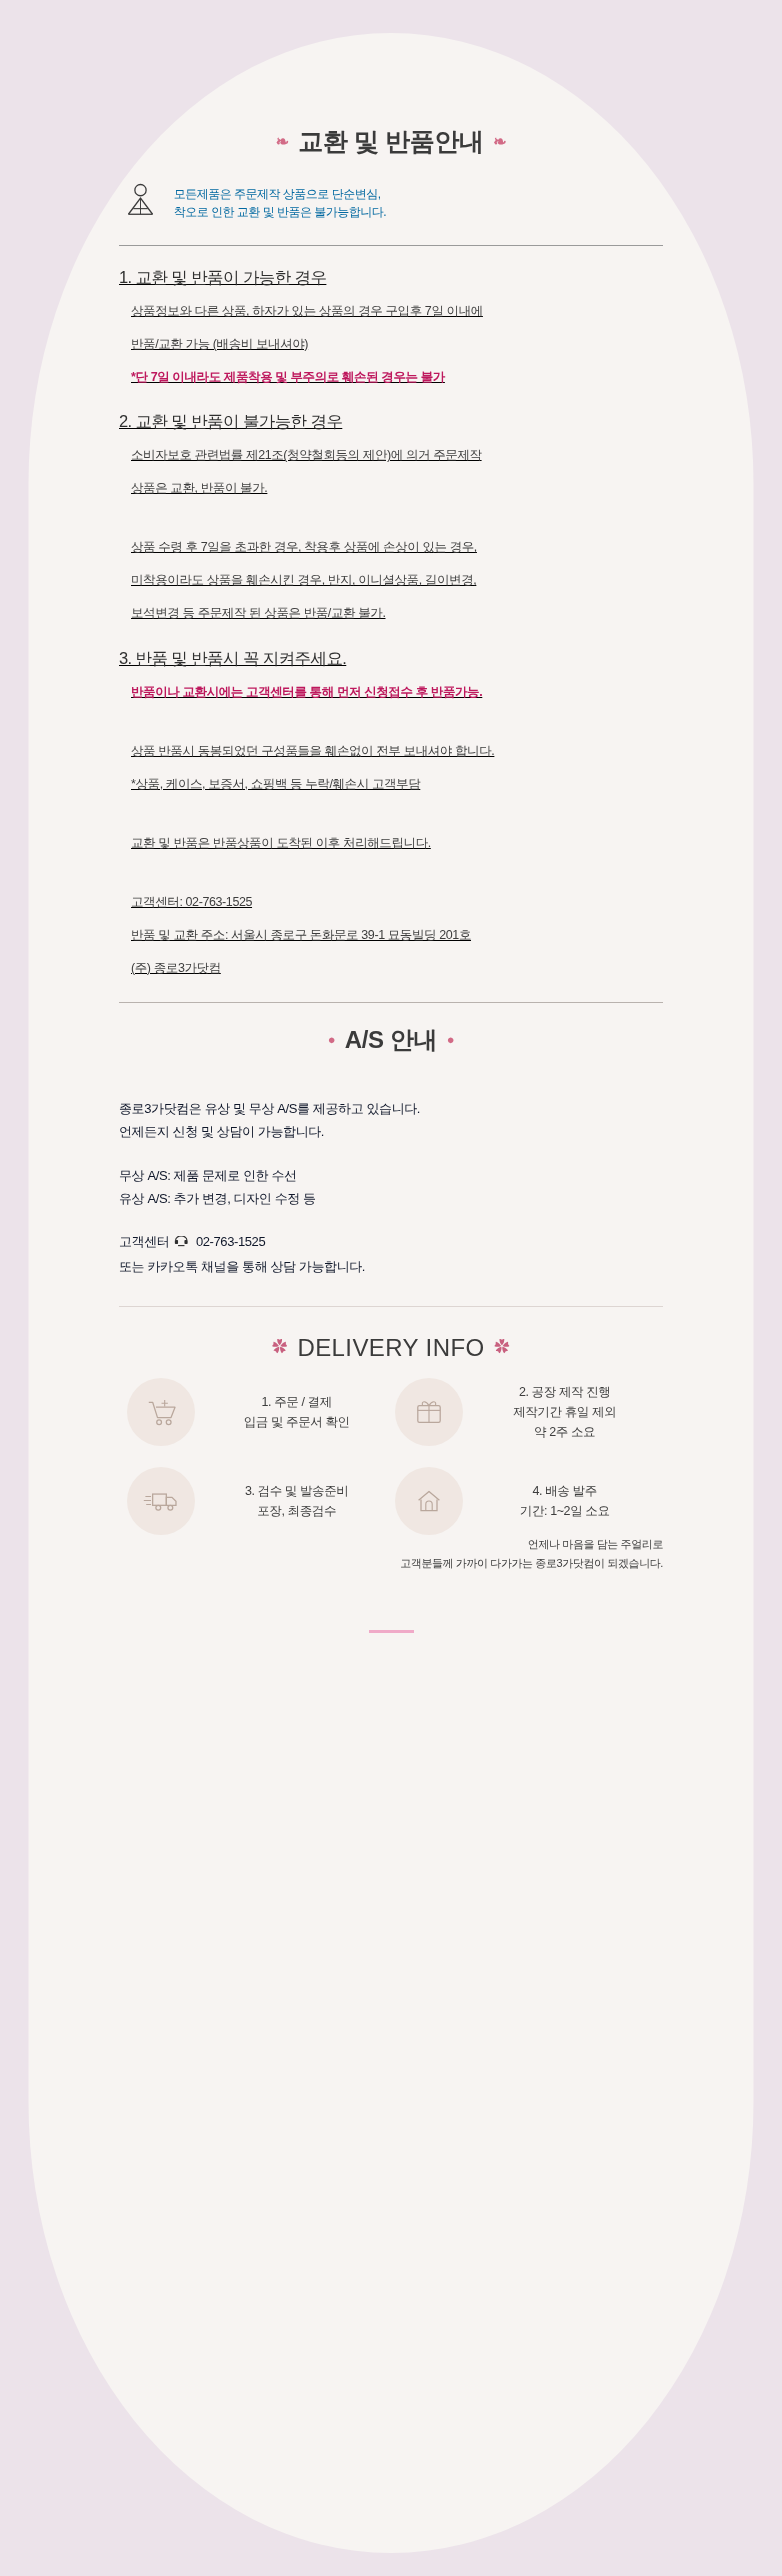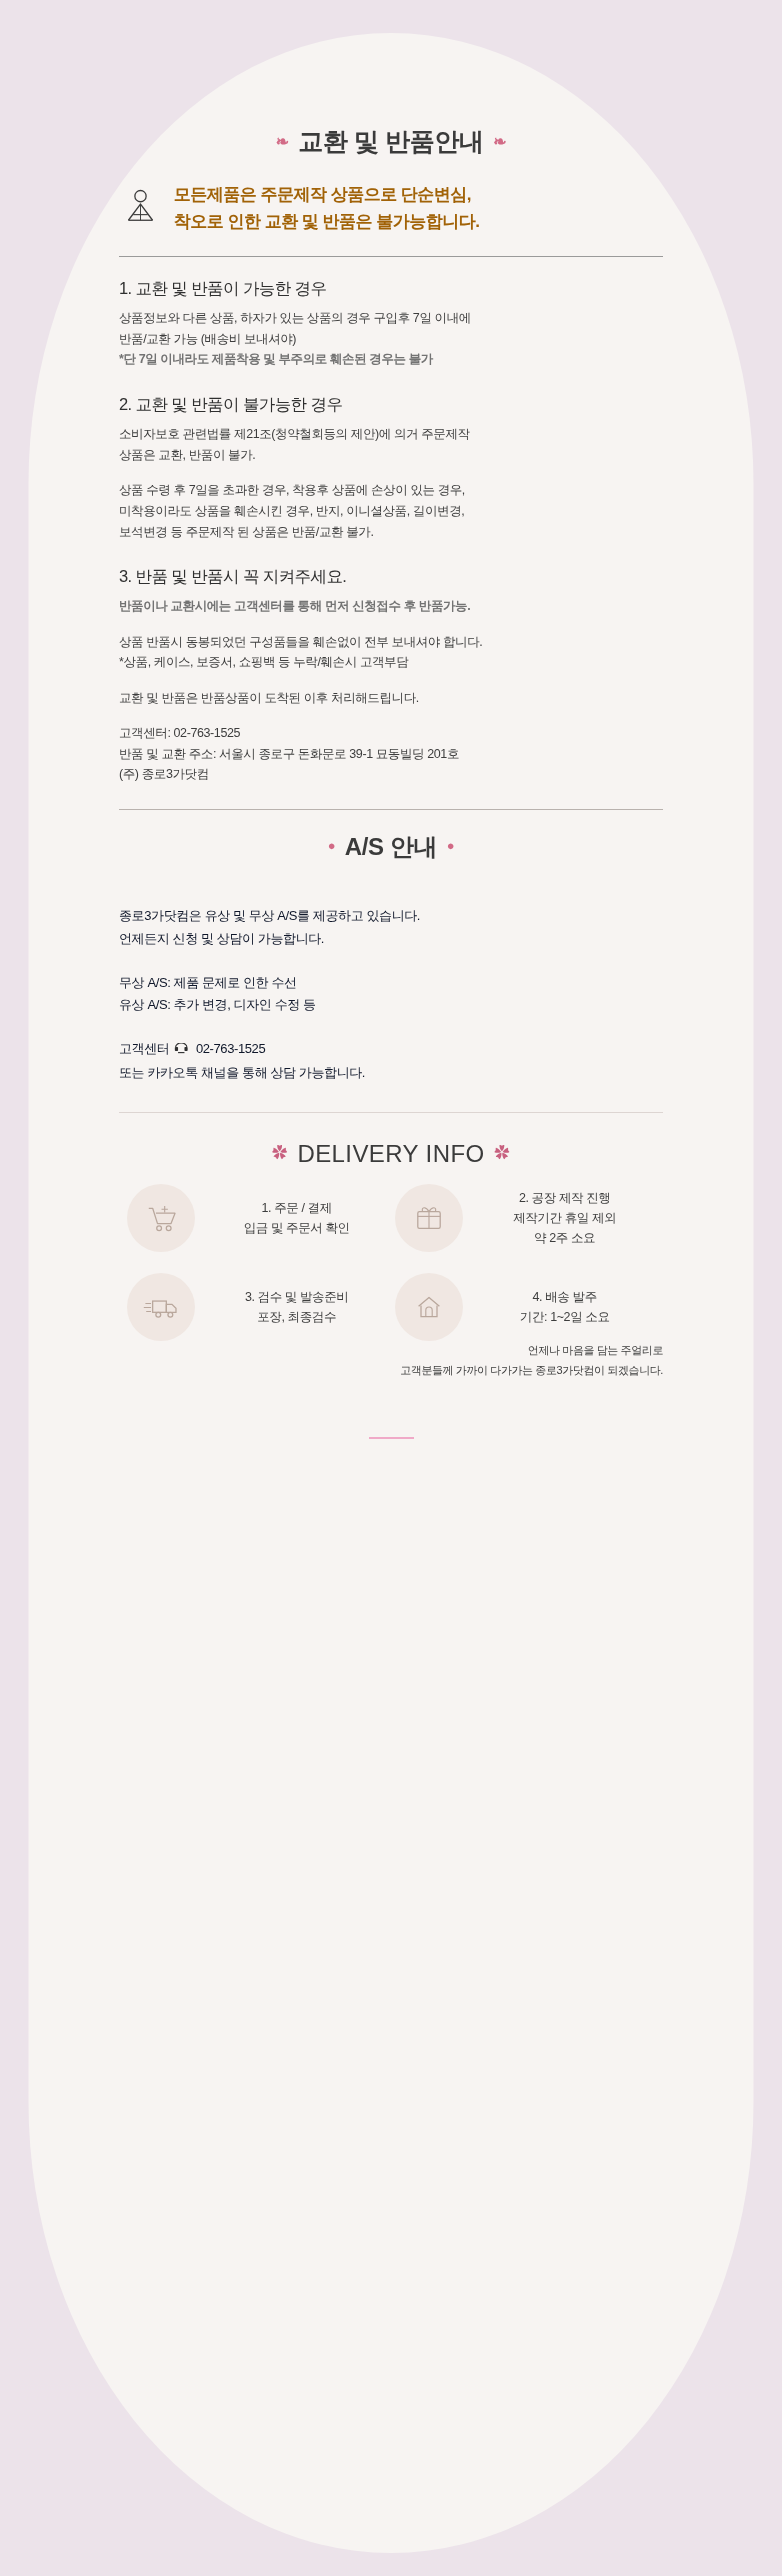--- a/index.html
+++ b/index.html
@@ -69,23 +69,23 @@
     align-items: center;
     gap: 14.5px;
     padding: 3.2px 0 13px 3.2px;
   }
   .notice-icon {
     flex: 0 0 auto;
     width: 37px;
     height: 42px;
   }
   .notice-text {
-    color: #a16207;
-    font-size: 17px;
-    font-weight: 700;
+    color: #0369a1;
+    font-size: 12px;
+    font-weight: 400;
     line-height: 1.55;
     letter-spacing: -0.5px;
   }
 
   hr.rule {
     border: none;
     border-top: 0.8px solid #9a9a9a;
     margin: 8px 0 21px 0;
   }
   hr.rule.thin {
@@ -102,25 +102,25 @@
     color: #2f2f2f;
     letter-spacing: -0.6px;
     margin: 0 0 8px 0;
     font-weight: 400;
   }
   .p {
     font-size: 12.5px;
     color: #3d3d3d;
     line-height: 1.66;
     letter-spacing: -0.4px;
-    margin: 0;
-  }
-  .p.b { font-weight: 700; color: #737373; }
+    margin: 12px;
+  }
+  .p.b { font-weight: 700; color: #be185d; }
   .gap-s { height: 14.5px; }
-  .block { margin-bottom: 24px; }
+  .block { margin-bottom: 24px; text-decoration: underline; }
 
   
   .as-body {
     text-align: left;
     font-size: 13px;
     color: #0f172a;
     line-height: 1.75;
     letter-spacing: -0.4px;
   }
   .as-gap { height: 21px; }

